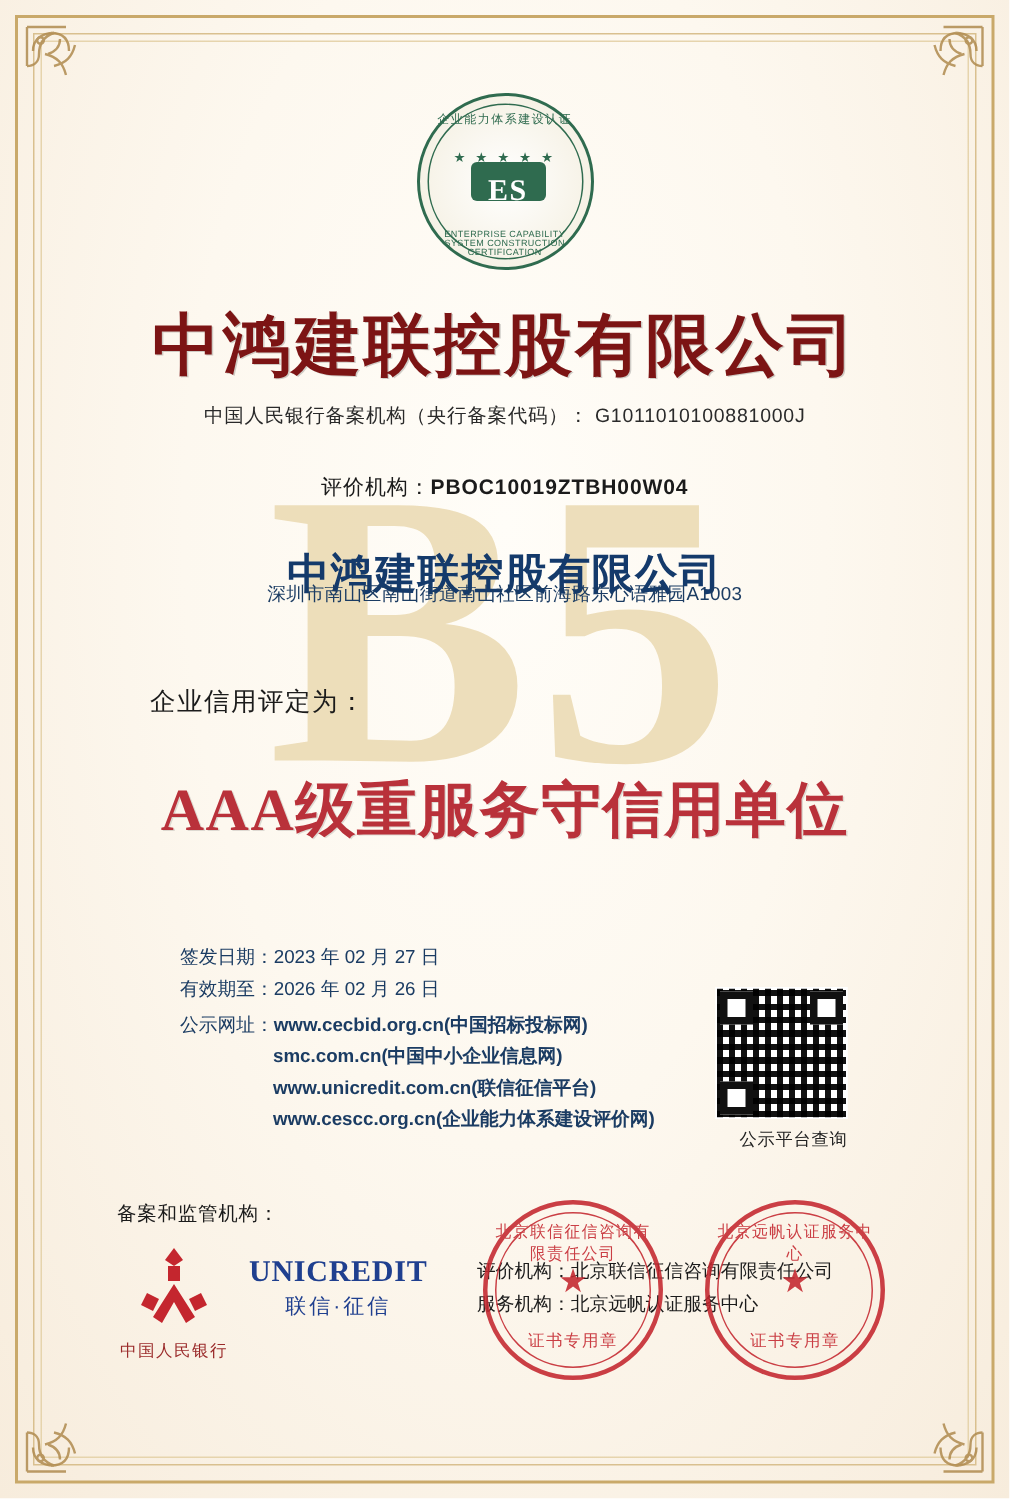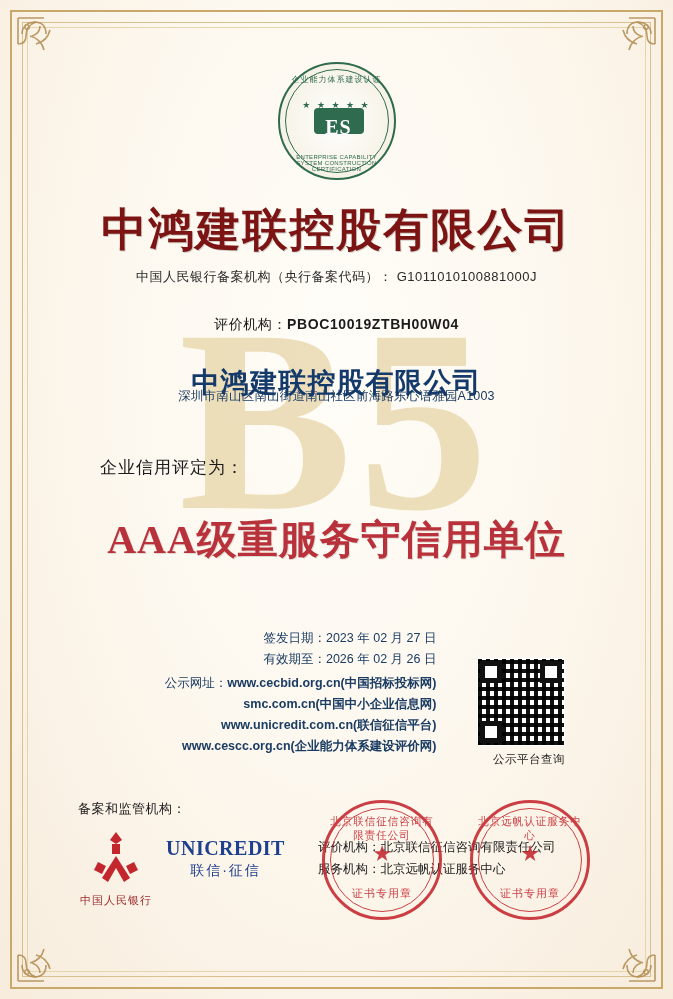--- a/index.html
+++ b/index.html
@@ -208,21 +208,21 @@
 
   
   .info-block {
     position: absolute;
     left: 120px;
     top: 628px;
     font-size: 12.5px;
     color: #1b3c63;
     line-height: 21px;
   }
-  .info-block .row { white-space: nowrap; text-align: right; }
+  .info-block .row { white-space: nowrap; }
   .info-block .row .k { color: #1b3c63; }
   .links { margin-top: 3px; }
   .links .row a { color: #1b3c63; text-decoration: none; font-weight: bold; }
 
   
   .qr-wrap {
     position: absolute;
     right: 108px;
     top: 658px;
     text-align: right;

